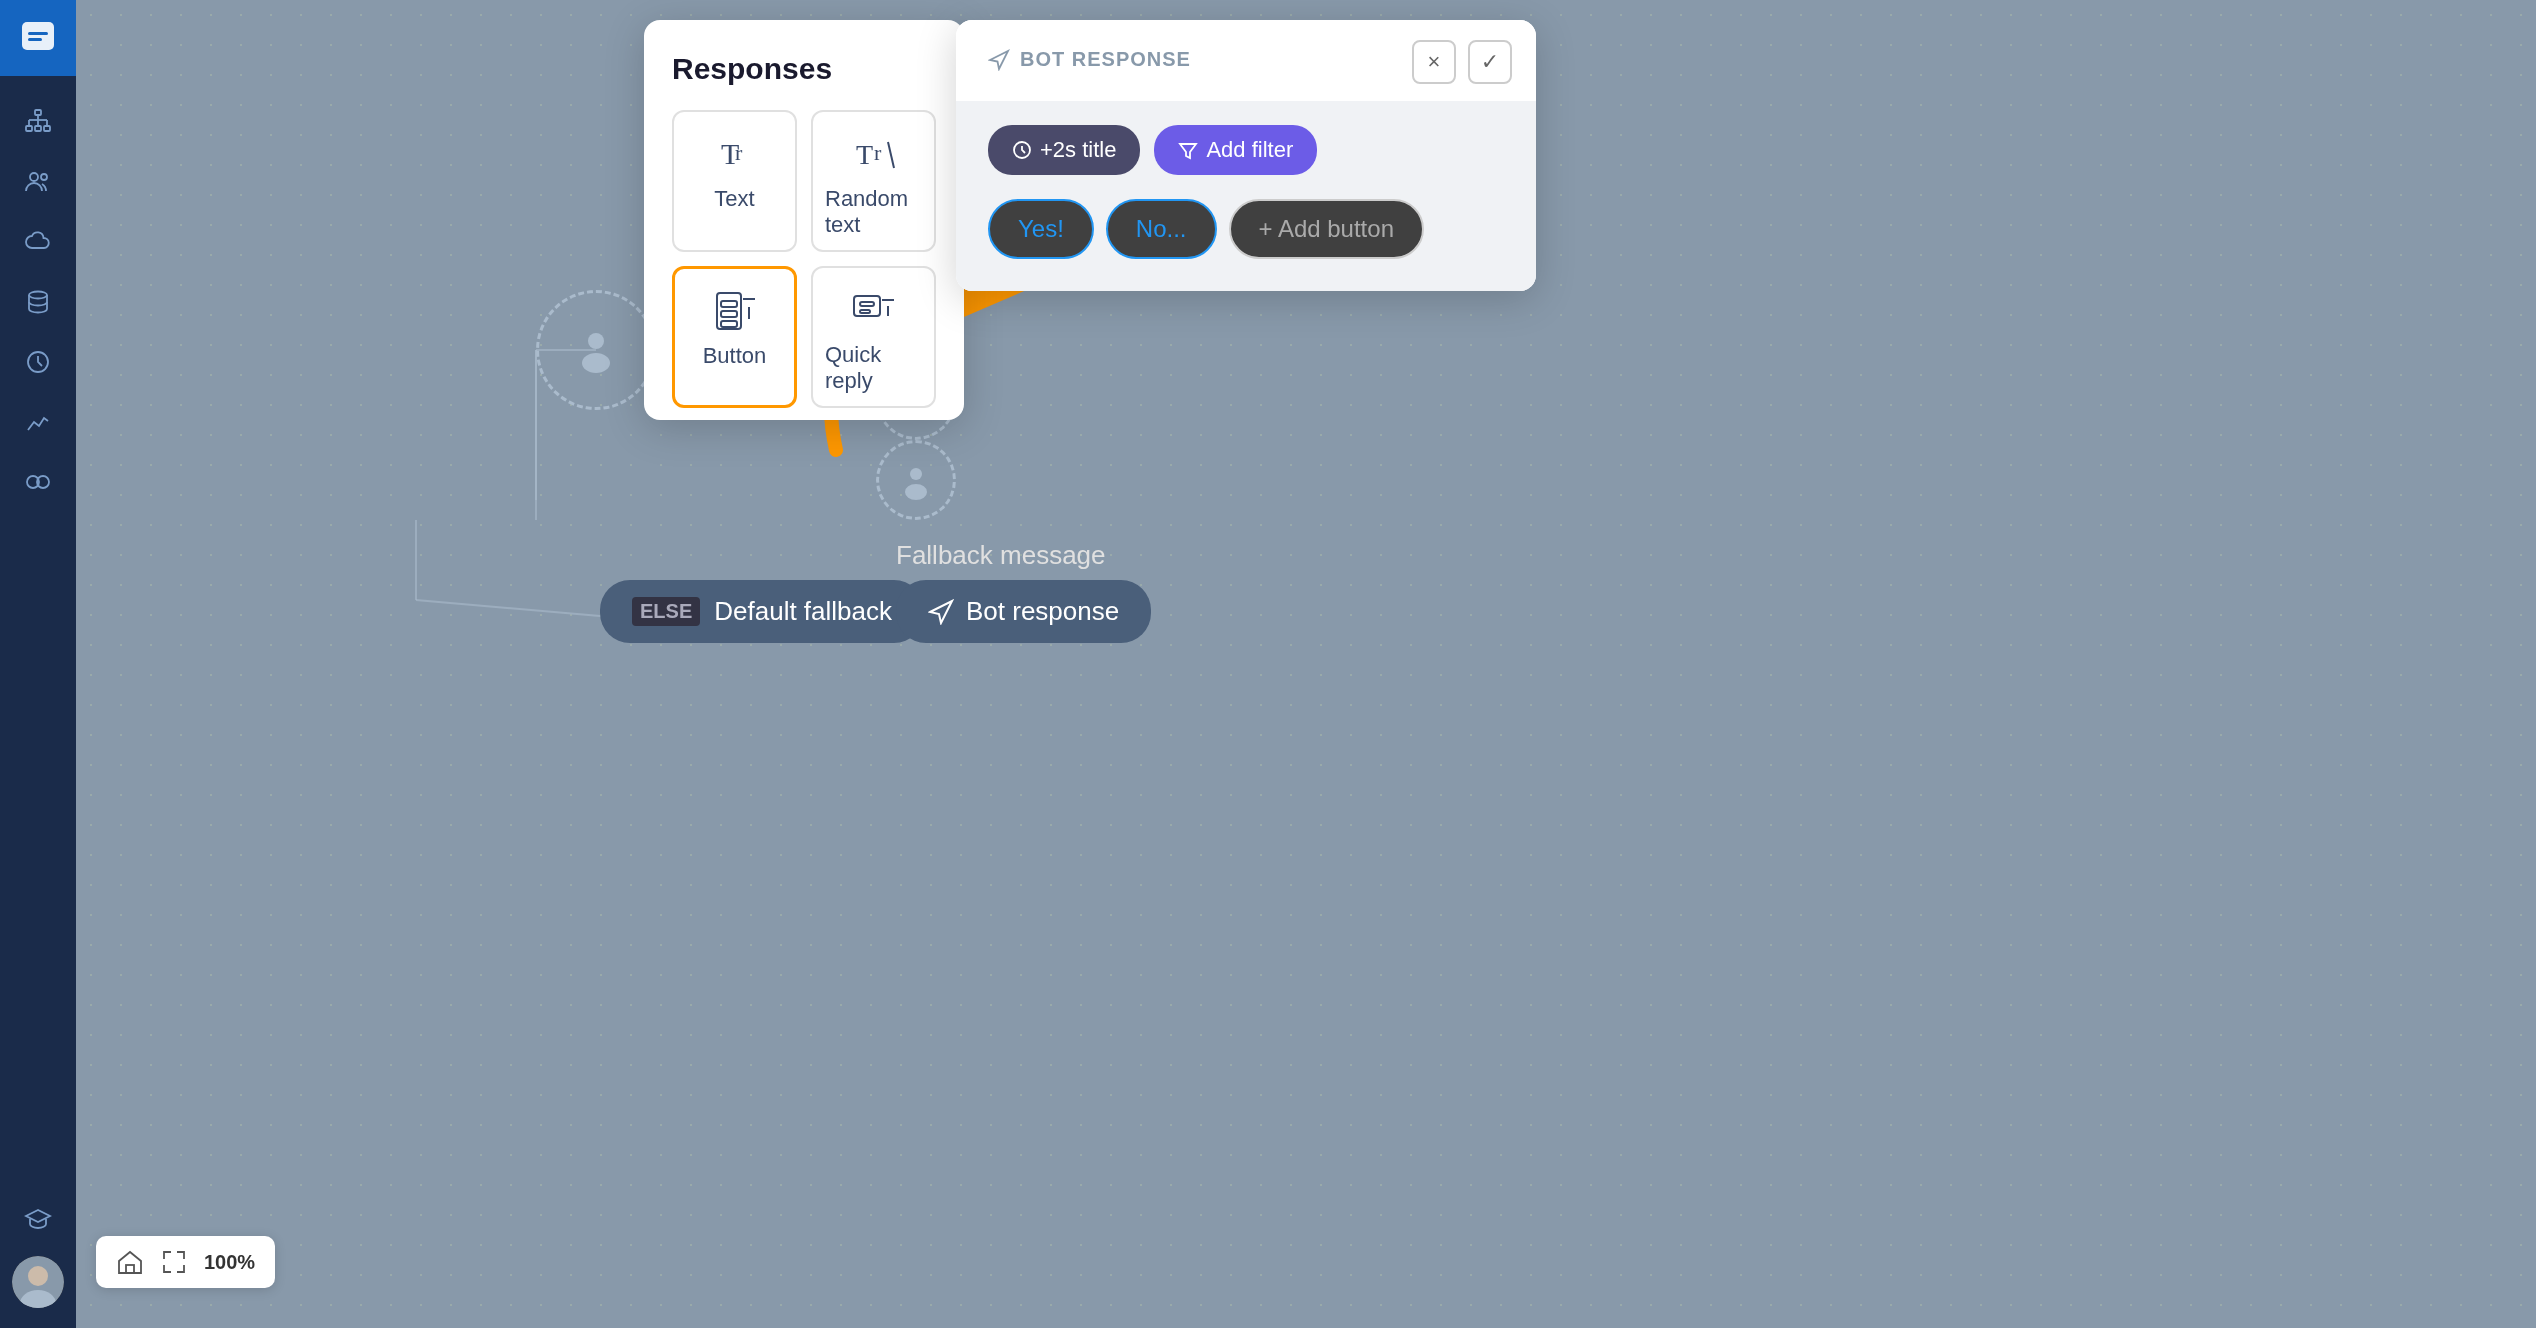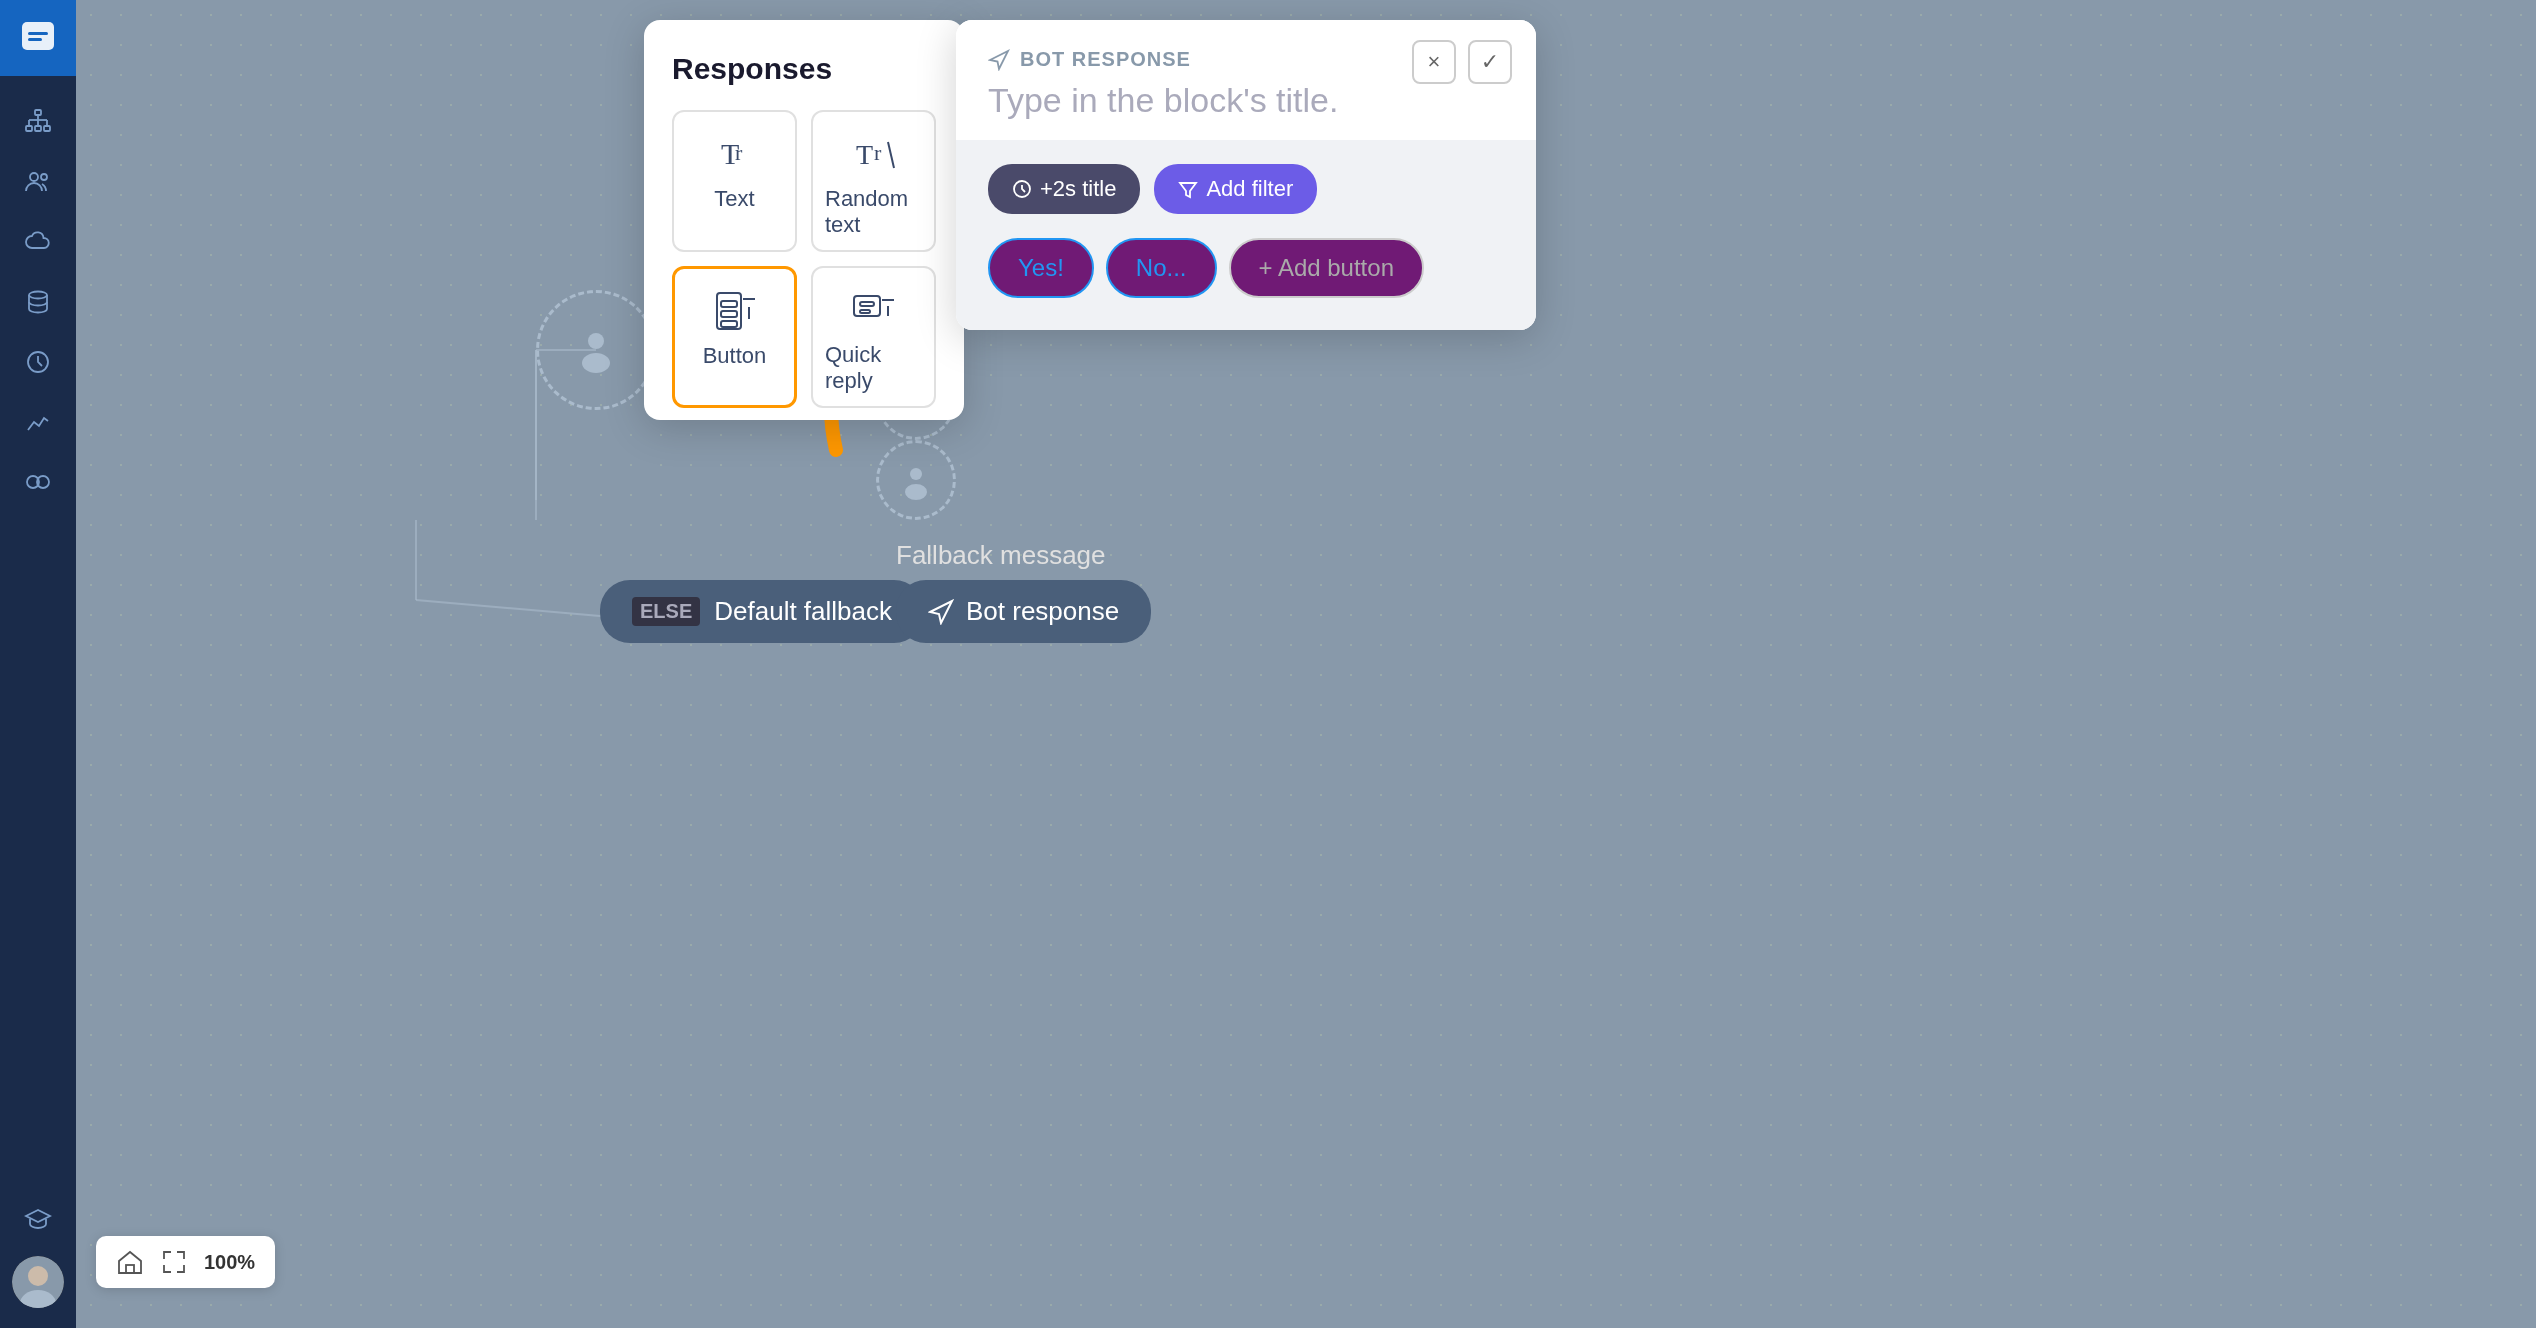--- a/index.html
+++ b/index.html
@@ -270,21 +270,21 @@
       font-size: 26px;
       color: #1a1a2e;
       margin-bottom: 20px;
       line-height: 1.4;
     }
     .message-buttons {
       display: flex; gap: 12px; flex-wrap: wrap;
     }
     .msg-btn {
       border: 2px solid #2196f3;
-      background: #701a75;
+      background: #404040;
       color: #2196f3;
       border-radius: 30px;
       padding: 14px 28px;
       font-size: 24px;
       cursor: pointer;
       font-weight: 500;
     }
     .msg-btn.add {
       border-color: #ccc;
       color: #aaa;
@@ -508,21 +508,20 @@
       <div class="bot-response-actions">
         <button class="icon-btn">×</button>
         <button class="icon-btn check">✓</button>
       </div>
       <div class="bot-response-badge">
         <svg width="22" height="22" viewBox="0 0 22 22" fill="none" stroke="#8899aa" stroke-width="1.8">
           <path d="M2 11L20 2 11 20 9.5 12.5 2 11z"></path>
         </svg>
         <span>BOT RESPONSE</span>
       </div>
-      <div class="bot-response-title">Type in the block's title.</div>
     </div>
     <div class="bot-response-body">
       <div class="bot-response-controls">
         <button class="delay-btn">
           <svg width="20" height="20" viewBox="0 0 20 20" fill="none" stroke="white" stroke-width="1.8">
             <circle cx="10" cy="10" r="8"></circle>
             <path d="M10 6v4l3 3"></path>
           </svg>
           <span>+2s title</span>
         </button>

